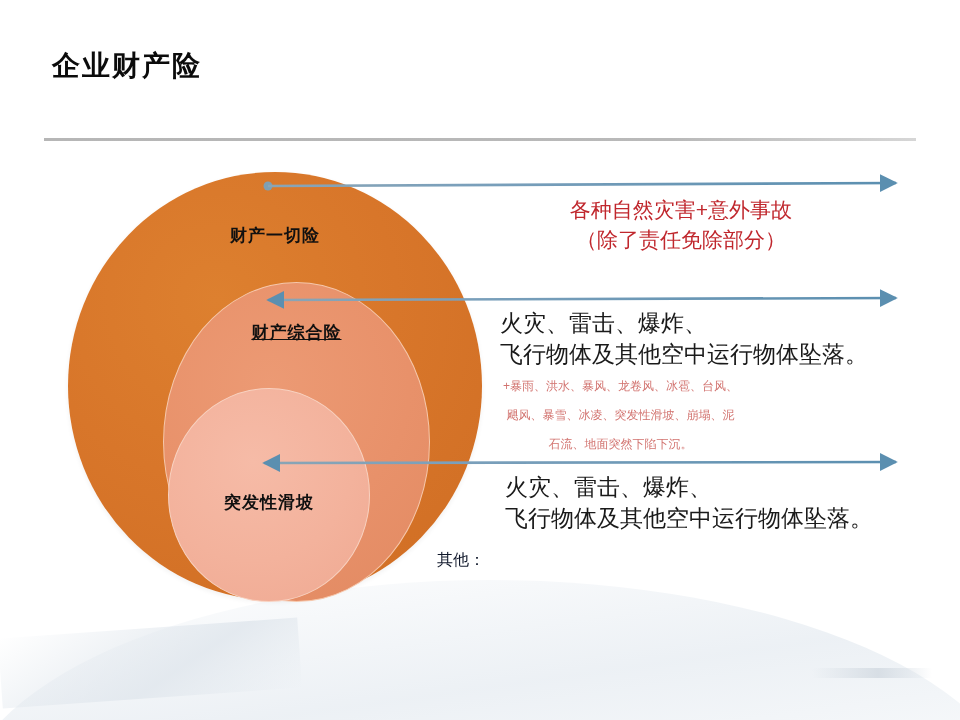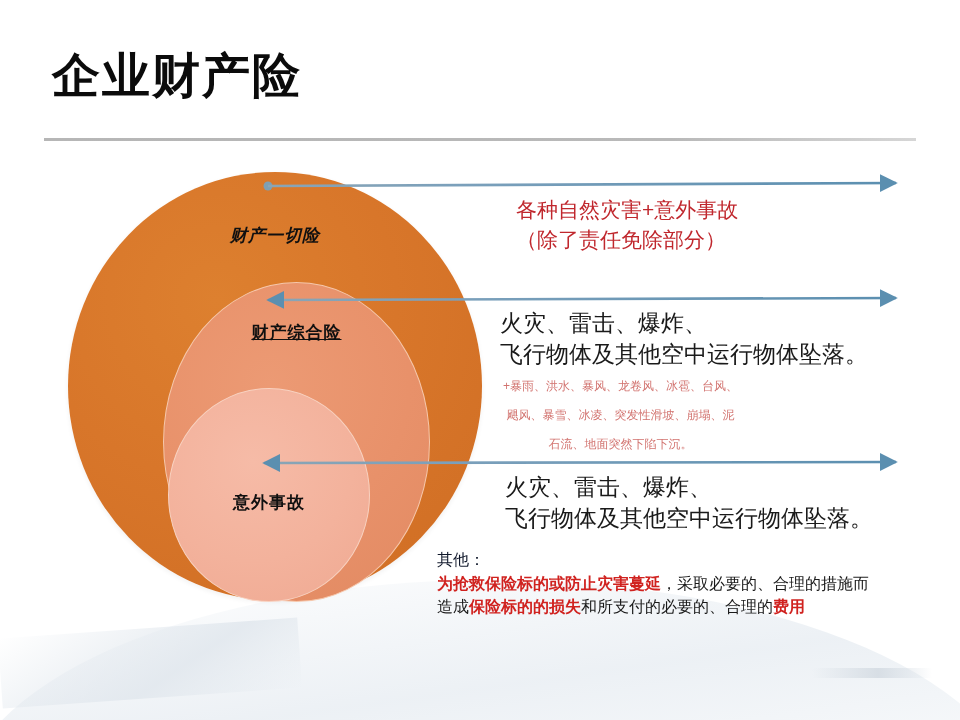--- a/index.html
+++ b/index.html
@@ -46,21 +46,21 @@
     height: 10px;
     background: linear-gradient(90deg, rgba(255,255,255,0) 0%, rgba(214,221,228,0.95) 55%, rgba(255,255,255,0) 100%);
     pointer-events: none;
   }
 
   
   .page-title {
     position: absolute;
     left: 52px;
     top: 52px;
-    font-size: 48px;
+    font-size: 28px;
     font-weight: bold;
     color: #0b0b0b;
     letter-spacing: 2px;
     line-height: 1;
     white-space: nowrap;
     text-align: center;
   }
   .header-rule {
     position: absolute;
     left: 44px;
@@ -99,42 +99,42 @@
   .circle-label {
     position: absolute;
     width: 100%;
     text-align: center;
     font-size: 17px;
     font-weight: bold;
     color: #101010;
     letter-spacing: 1px;
     white-space: nowrap;
   }
-  .label-outer  { top: 52px; font-style: italic; }
+  .label-outer  { top: 52px; }
   .label-middle { top: 38px; text-decoration: underline; }
   .label-inner  { top: 102px; }
 
   
   .arrow-svg {
     position: absolute;
     left: 0; top: 0;
     width: 960px; height: 720px;
     pointer-events: none;
     overflow: visible;
   }
 
   
   .txt { position: absolute; white-space: pre; }
 
   .block-all {
     left: 516px; top: 195px;
     color: #c0272d;
     font-size: 21px;
     line-height: 30px;
-    text-align: left;
+    text-align: center;
     width: 330px;
     white-space: pre-line;
   }
 
   .block-comp-black {
     left: 500px; top: 308px;
     color: #1a1a1a;
     font-size: 23px;
     line-height: 31px;
     white-space: pre-line;
@@ -185,21 +185,21 @@
 
     <div class="circle circle-outer">
       <div class="circle-label label-outer">财产一切险</div>
     </div>
 
     <div class="circle circle-middle">
       <div class="circle-label label-middle">财产综合险</div>
     </div>
 
     <div class="circle circle-inner">
-      <div class="circle-label label-inner">意外事故</div>
+      <div class="circle-label label-inner">突发性滑坡</div>
     </div>
   </div>
 
   <svg class="arrow-svg" viewBox="0 0 960 720">
     <defs>
       <marker id="headR" viewBox="0 0 10 10" refX="9" refY="5" markerWidth="7" markerHeight="7" orient="auto-start-reverse">
         <path d="M0,0 L10,5 L0,10 z" fill="#5b8fb0"></path>
       </marker>
       <marker id="headL" viewBox="0 0 10 10" refX="9" refY="5" markerWidth="7" markerHeight="7" orient="auto-start-reverse">
         <path d="M0,0 L10,5 L0,10 z" fill="#5b8fb0"></path>
@@ -233,18 +233,15 @@
 
   <div class="txt block-comp-red">+暴雨、洪水、暴风、龙卷风、冰雹、台风、
 飓风、暴雪、冰凌、突发性滑坡、崩塌、泥
 石流、地面突然下陷下沉。</div>
 
   <div class="txt block-basic">火灾、雷击、爆炸、
 飞行物体及其他空中运行物体坠落。</div>
 
   <div class="block-other">
     <div class="other-head">其他：</div>
-    <div class="other-body">
-      <span class="hl">为抢救保险标的或防止灾害蔓延</span><span>，采取必要的、合理的措施而</span><br><span>造成</span><span class="hl">保险标的的损失</span><span>和所支付的必要的、合理的</span><span class="hl">费用</span>
-    </div>
   </div>
 
 </div>
 
 </body></html>

